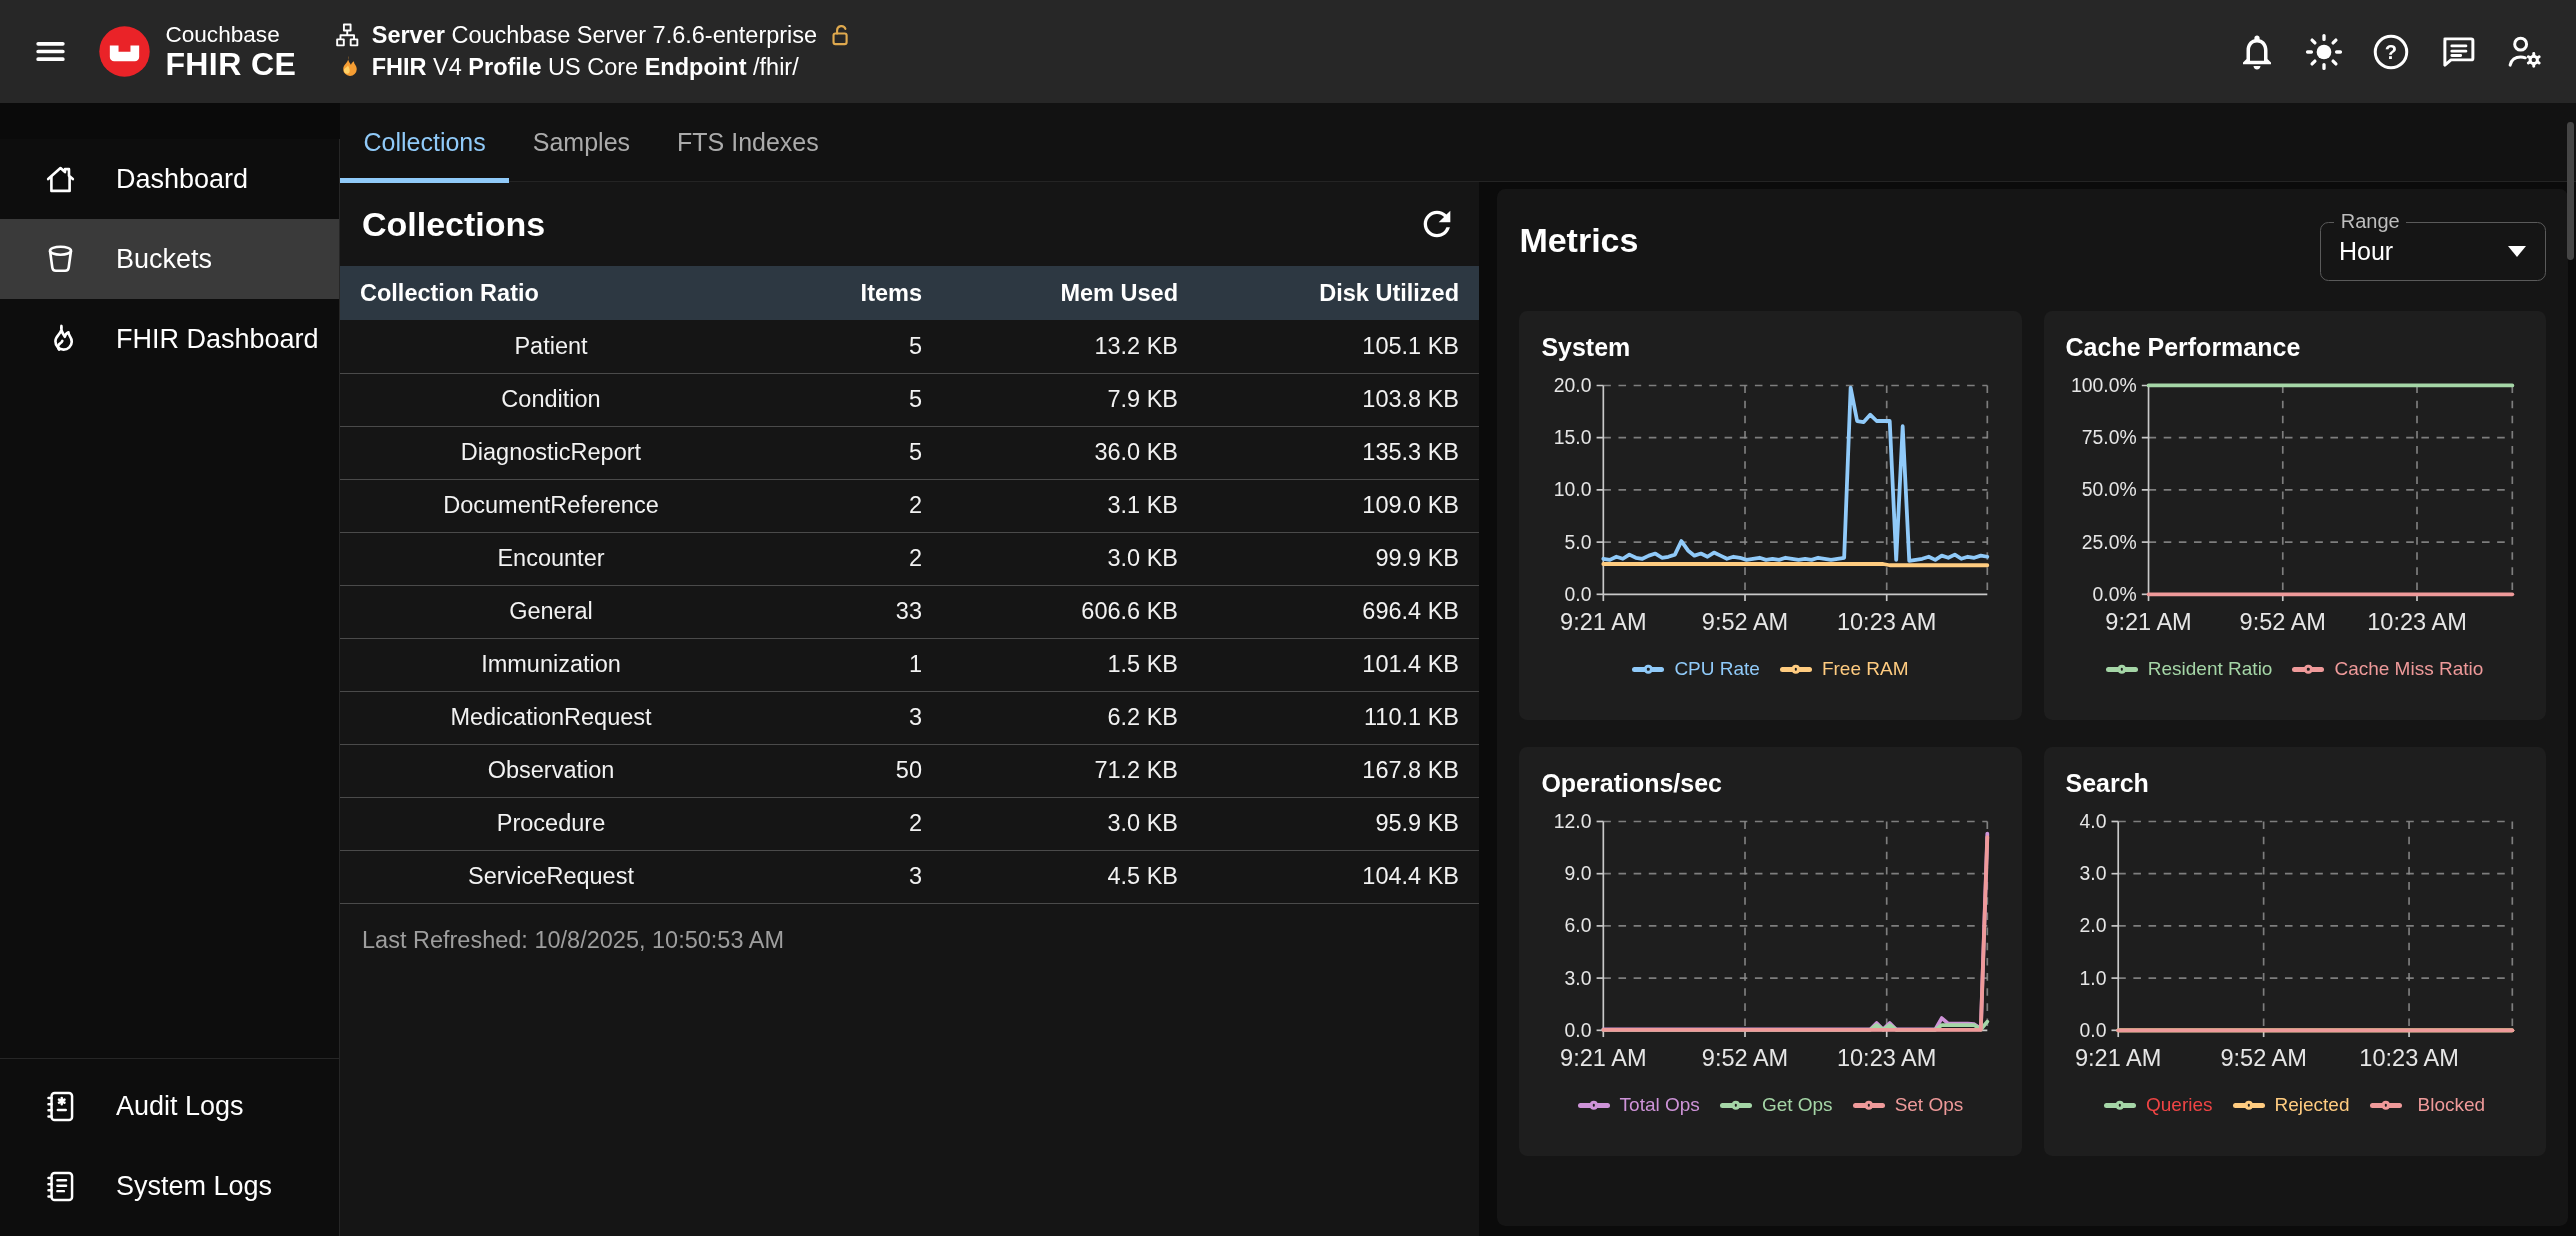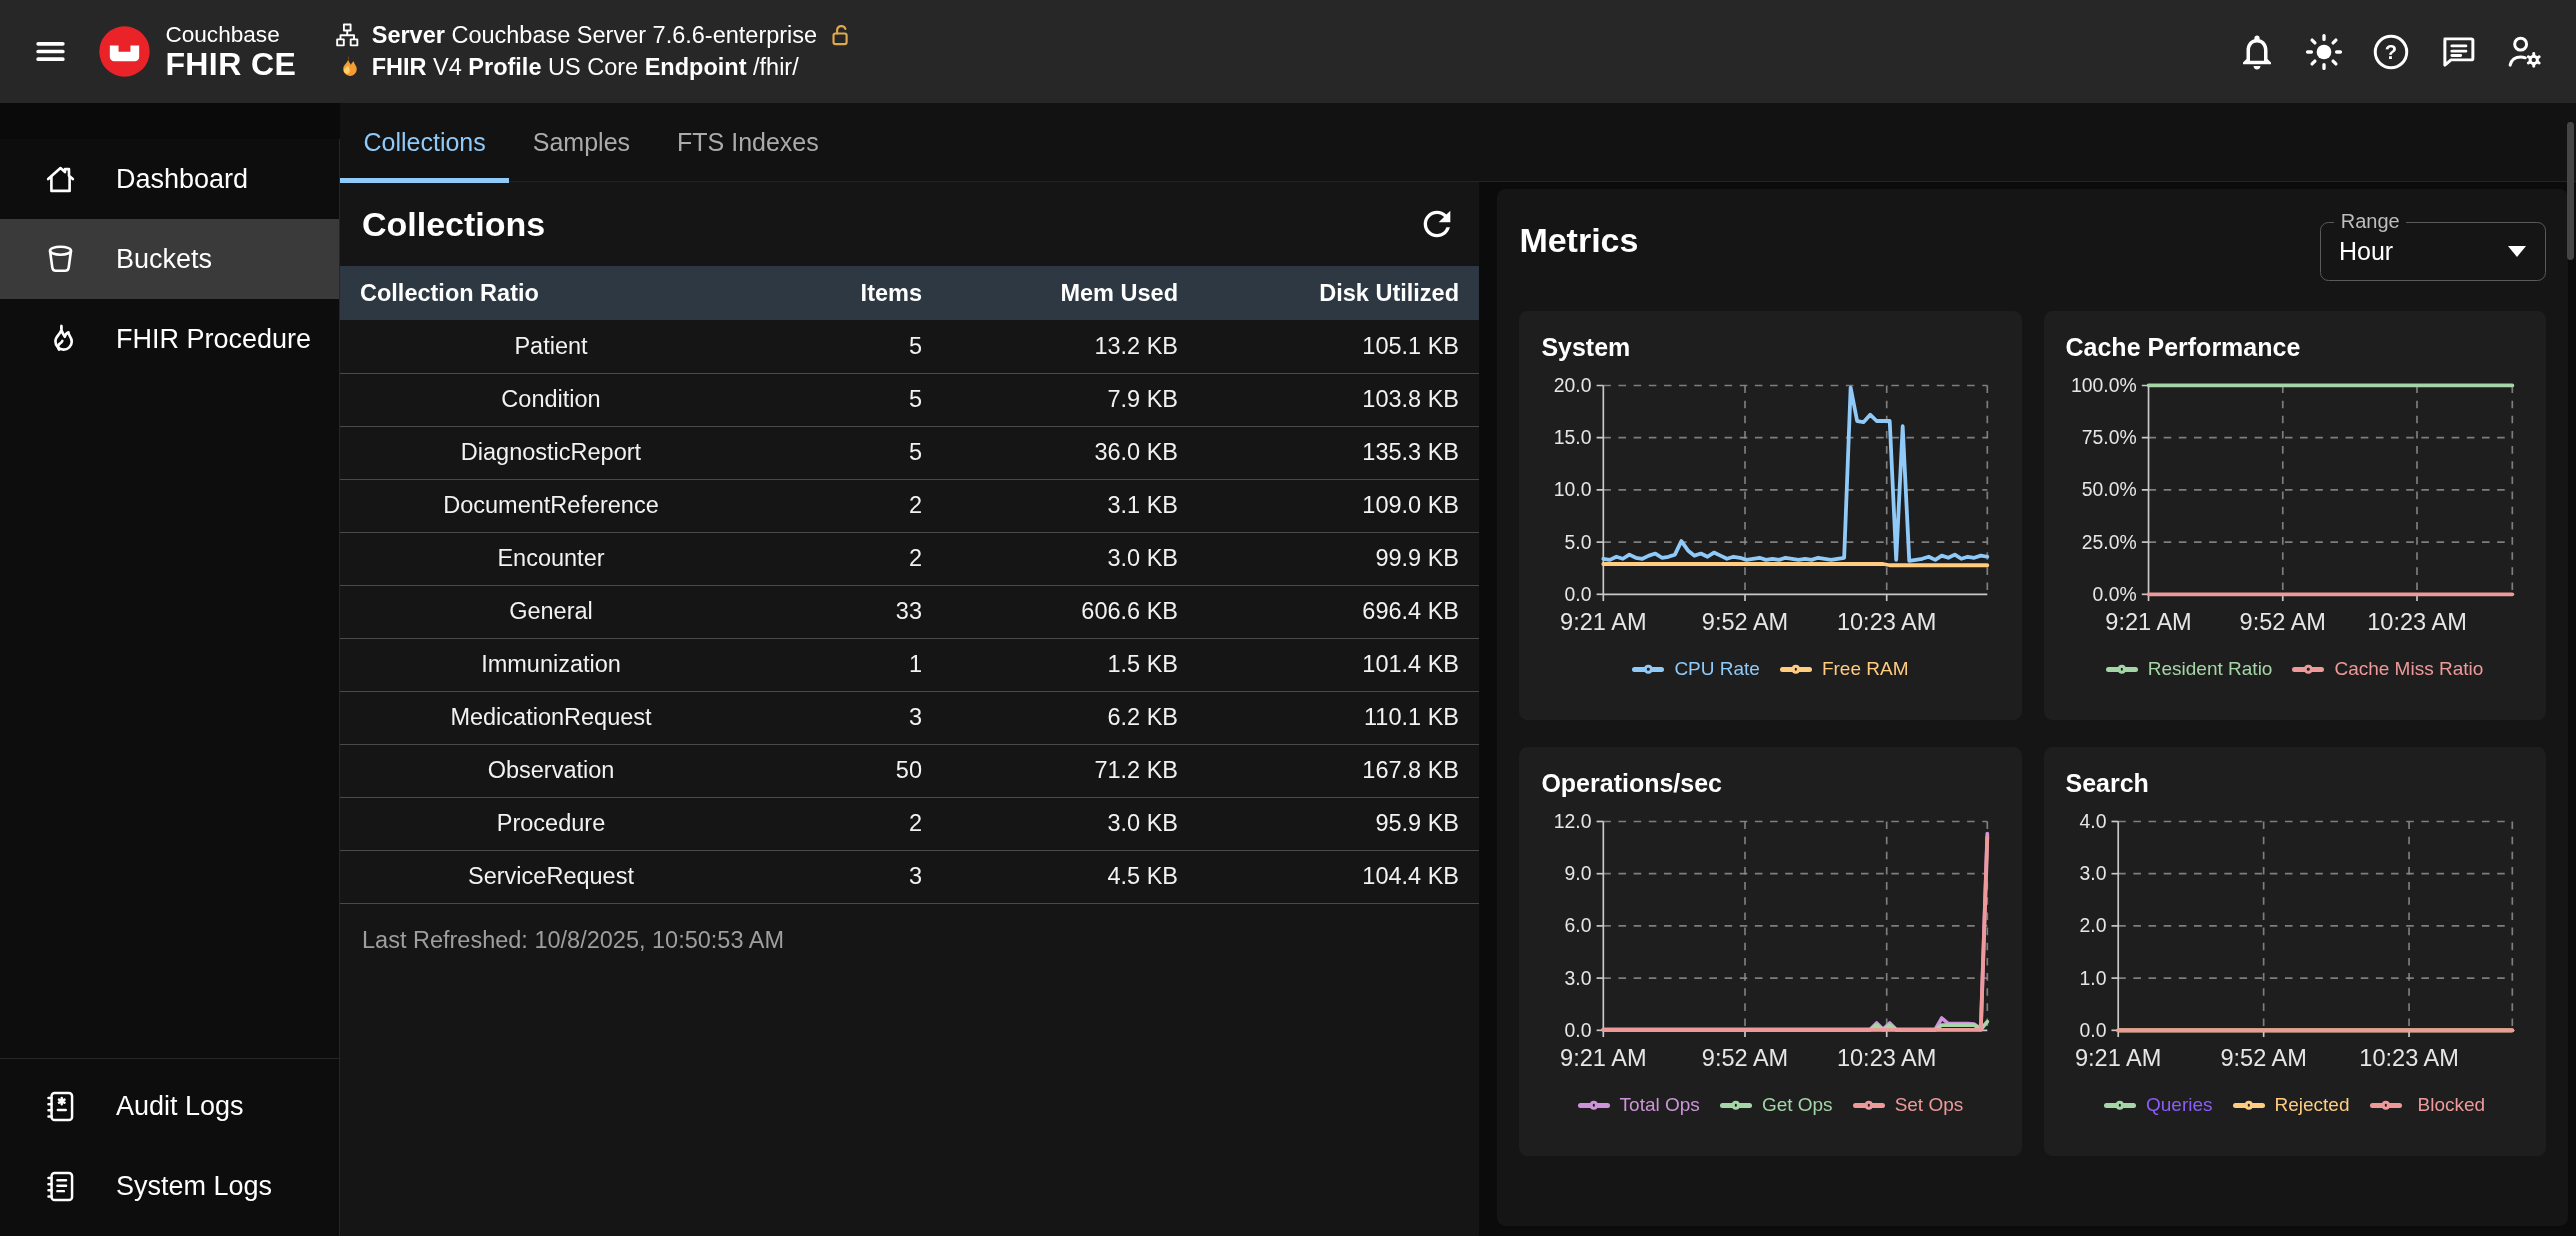--- a/index.html
+++ b/index.html
@@ -202,21 +202,21 @@
                 <ellipse cx="12" cy="6.3" rx="6.8" ry="2.6"></ellipse>
                 <path d="M5.2 6.3l1.5 11a2.3 2.3 0 0 0 2.3 2h6a2.3 2.3 0 0 0 2.3-2l1.5-11"></path>
               </svg></span>
       <span class="side-label">Buckets</span>
           </div>
           <div class="side-item">
             <span class="side-icon"><svg viewBox="0 0 24 24" fill="none" stroke="currentColor" stroke-width="1.7" stroke-linejoin="round" stroke-linecap="round">
                 <path d="M12.6 3.2c.5 2.6-.5 4.1-1.7 5.5-1.1 1.3-2.2 2.6-2.2 4.5a5.3 5.3 0 0 0 10.6.2c0-1.5-.6-2.6-1.2-3.5-.5-.8-1-1.6-.9-2.6-1.3.6-2.2 1.7-2.4 3-.7-1.9-2.9-2.9-2.2-7.1z"></path>
                 <path d="M11.2 18.6a2.5 2.5 0 0 1 .5-4c.8-.5 1.3-1 1.5-1.7"></path>
               </svg></span>
-      <span class="side-label">FHIR Procedure</span>
+      <span class="side-label">FHIR Dashboard</span>
           </div>
         </nav>
       <nav id="sidebar-bottom" class="side-bottom">
           <div class="side-item">
             <span class="side-icon"><svg viewBox="0 0 24 24" fill="none" stroke="currentColor" stroke-width="1.6" stroke-linejoin="round" stroke-linecap="round">
                 <rect x="6.2" y="3.2" width="13.3" height="17.6" rx="2"></rect>
                 <path d="M4.2 6.5h2M4.2 10.5h2M4.2 14.5h2M4.2 18.5h2"></path>
                 <path d="M12.8 6.4v4.2M11 7.5l3.6 2M14.6 7.5l-3.6 2M10.3 14.2h5.1"></path>
               </svg></span>
       <span class="side-label">Audit Logs</span>
@@ -527,21 +527,21 @@
                     <line x1="234.692" y1="264" x2="234.692" y2="272" class="axis"></line>
                     <text x="234.692" y="306" class="xlab" text-anchor="middle">9:52 AM</text>
                     <line x1="407.384" y1="264" x2="407.384" y2="272" class="axis"></line>
                     <text x="407.384" y="306" class="xlab" text-anchor="middle">10:23 AM</text>
                     <polyline points="62.0,264.0 530.0,264.0" fill="none" stroke="#a5d6a7" stroke-width="4.5" stroke-linejoin="round" stroke-linecap="round"></polyline>
                     <polyline points="62.0,264.0 530.0,264.0" fill="none" stroke="#ffcc80" stroke-width="4.5" stroke-linejoin="round" stroke-linecap="round"></polyline>
                     <polyline points="62.0,264.0 530.0,264.0" fill="none" stroke="#ef9a9a" stroke-width="4.5" stroke-linejoin="round" stroke-linecap="round"></polyline>
                   </svg>
                 </div>
                 <div class="legend">
-                  <div class="lg-item" style="color: #8b5cf6;">
+                  <div class="lg-item" style="color: #ef4444;">
                     <span class="lg-line" style="background:#a5d6a7">
                       <span class="lg-dot" style="border-color:#a5d6a7"></span>
                     </span>
       <span>Queries</span>
                   </div>
                   <div class="lg-item" style="color: rgb(255, 204, 128);">
                     <span class="lg-line" style="background:#ffcc80">
                       <span class="lg-dot" style="border-color:#ffcc80"></span>
                     </span>
       <span>Rejected</span>

